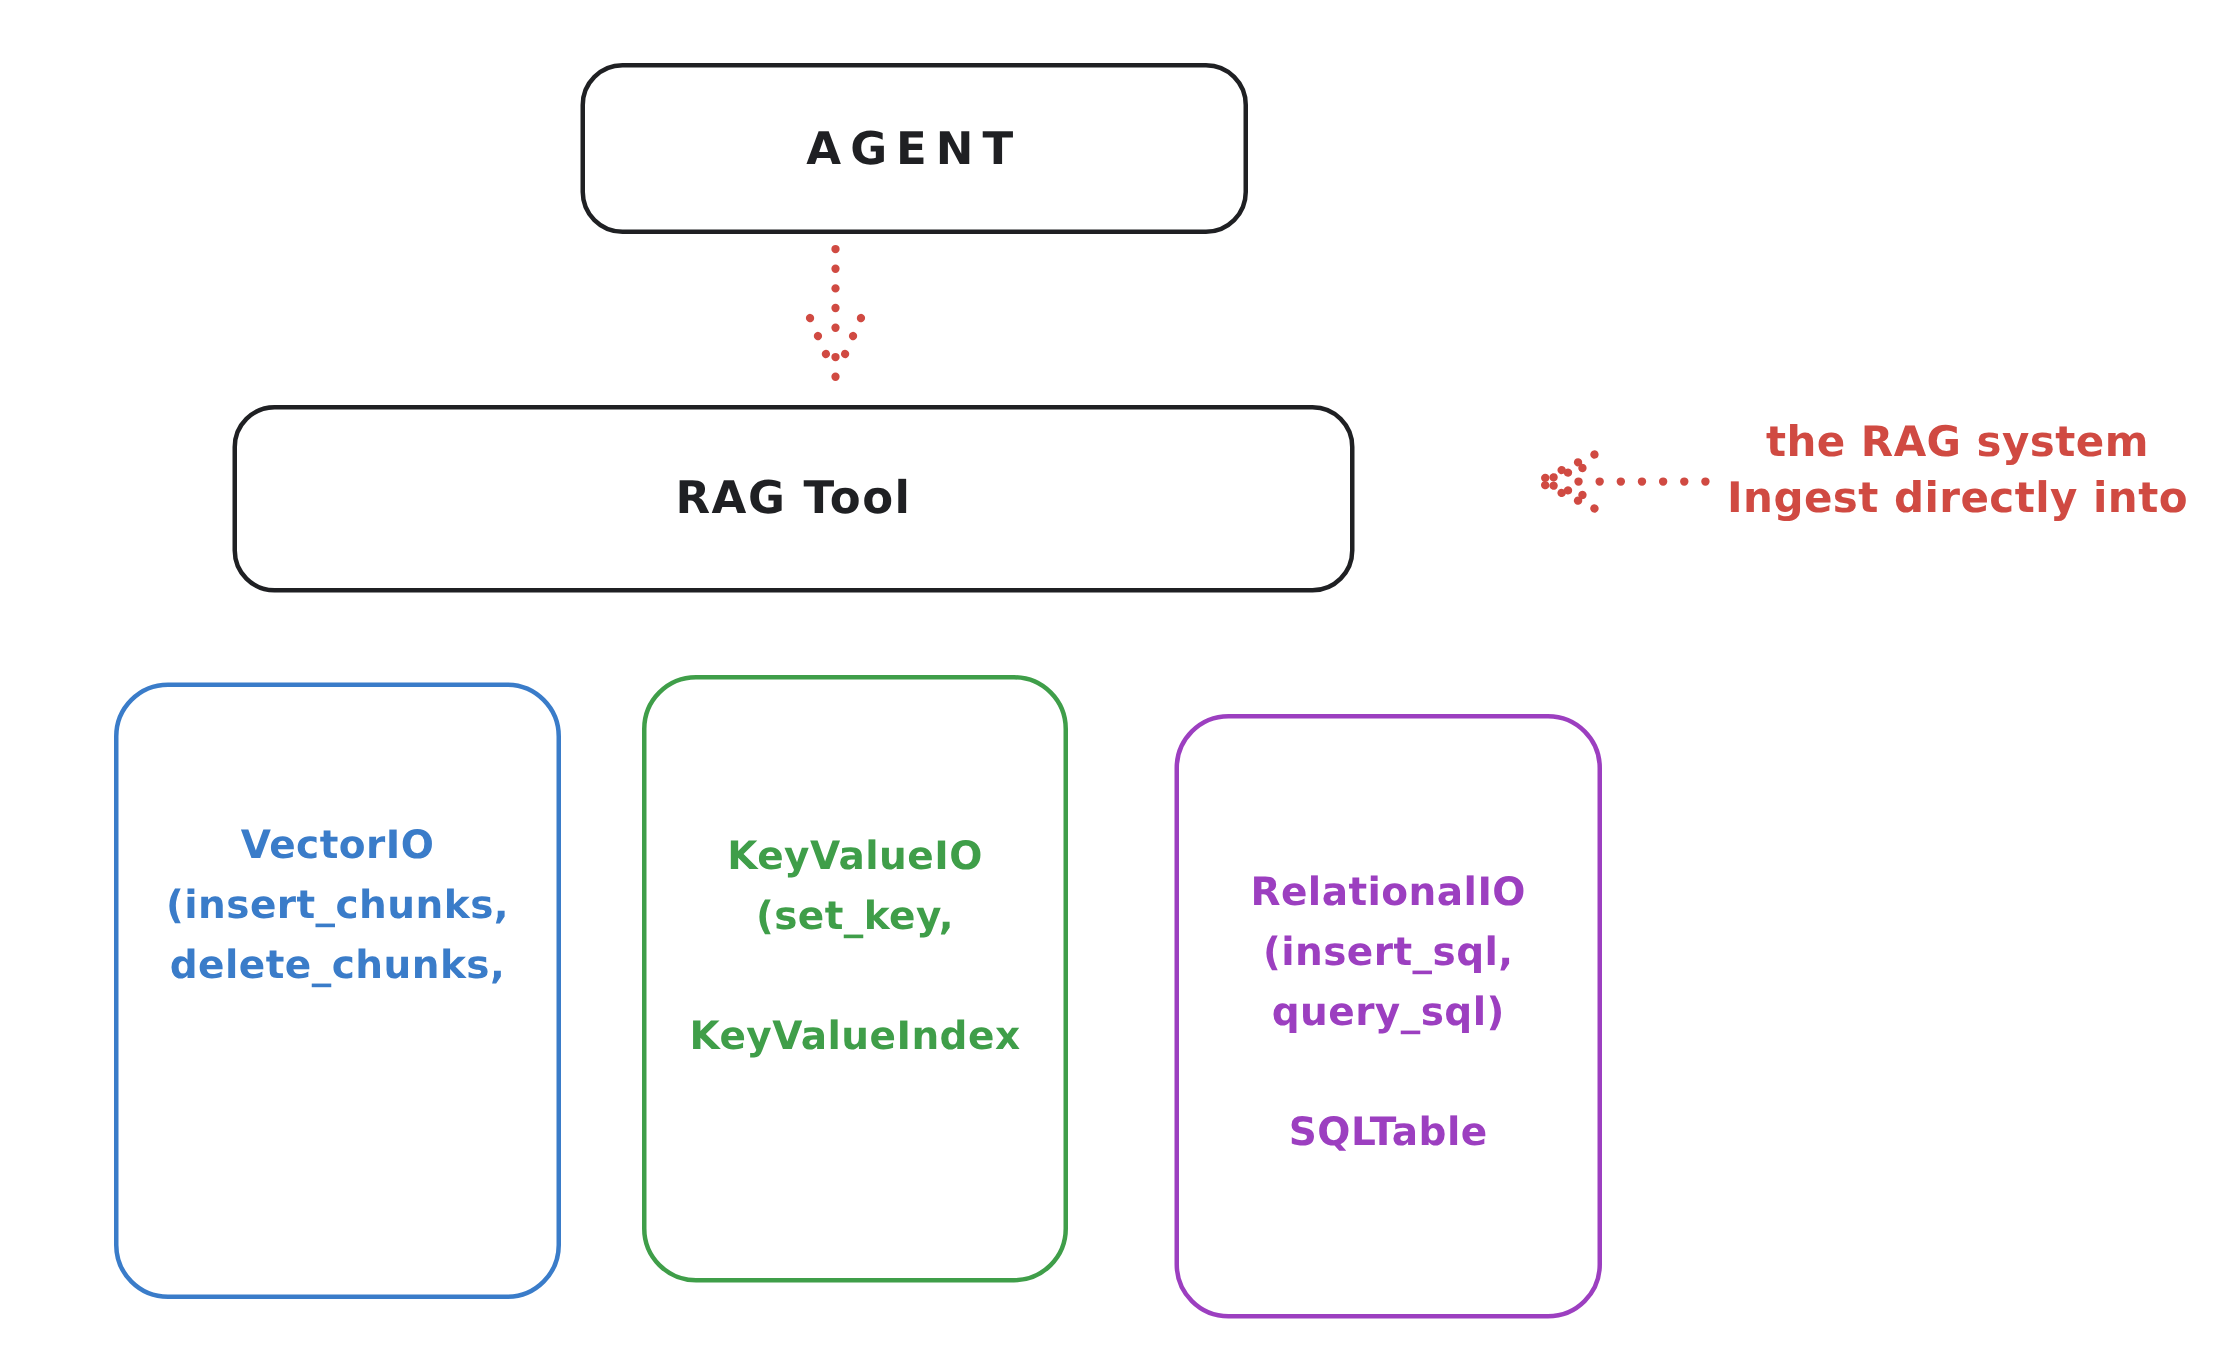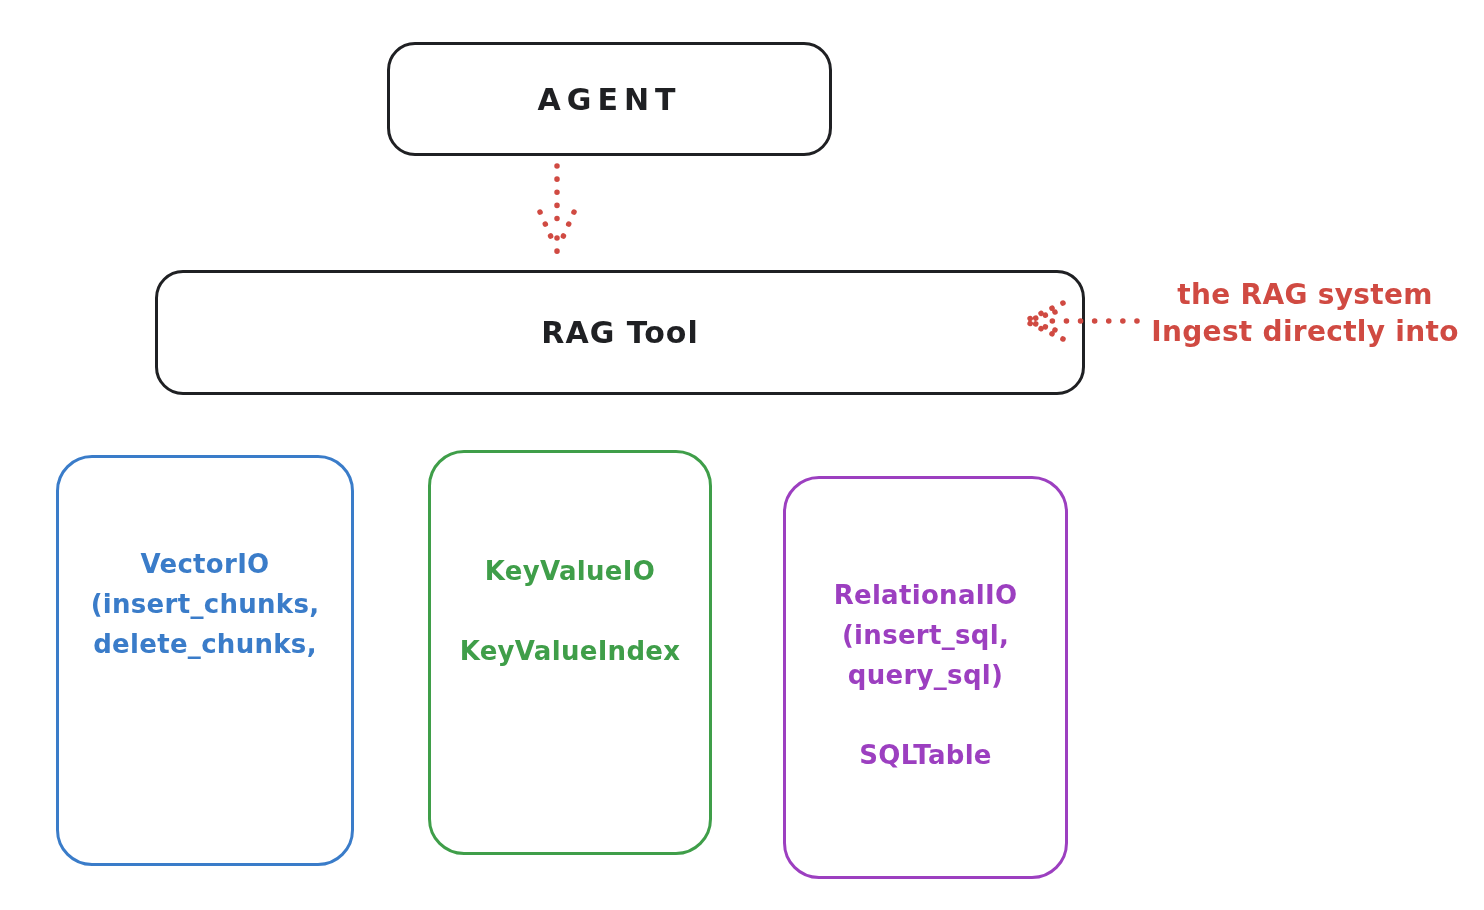--- a/index.html
+++ b/index.html
@@ -21,21 +21,21 @@
     position: absolute;
     box-sizing: border-box;
     background: #ffffff;
     border: 3.5px solid #1f2023;
     border-radius: 28px;
     display: flex;
     align-items: center;
     justify-content: center;
   }
   #agent-box   { left: 355px; top: 42px;  width: 445px; height: 114px; margin-left: 32px; }
-  #rag-box     { left: 155px; top: 270px; width: 930px; height: 125px; text-align: right; }
+  #rag-box     { left: 155px; top: 270px; width: 748px; height: 125px; text-align: right; }
 
   .node-label {
     font-size: 30px;
     font-weight: 600;
     color: #1f2023;
     white-space: nowrap;
   }
   #agent-box .node-label { letter-spacing: 6px; }
   #rag-box   .node-label { letter-spacing: 1px; }
 
@@ -45,21 +45,21 @@
     box-sizing: border-box;
     background: #ffffff;
     border-radius: 36px;
     text-align: center;
     font-weight: 600;
     font-size: 26px;
     line-height: 40px;
     letter-spacing: 0.3px;
   }
   #vector-box {
-    left: 56px; top: 455px; width: 298px; height: 411px;
+    left: 76px; top: 455px; width: 298px; height: 411px;
     border: 3.5px solid #3a7cc9; color: #3a7cc9;
     padding-top: 86px;
   }
   #keyvalue-box {
     left: 428px; top: 450px; width: 284px; height: 405px;
     border: 3.5px solid #3f9e49; color: #3f9e49;
     padding-top: 98px;
   }
   #relational-box {
     left: 783px; top: 476px; width: 285px; height: 403px;
@@ -126,20 +126,21 @@
 
 <div class="iobox" id="vector-box">
   <span class="io-line">VectorIO</span>
   <span class="io-line">(insert_chunks,</span>
   <span class="io-line">delete_chunks,</span>
   <span class="io-gap"></span>
 </div>
 
 <div class="iobox" id="keyvalue-box">
   <span class="io-line">KeyValueIO</span>
+  <span class="io-line">(set_key,</span>
   <span class="io-gap"></span>
   <span class="io-line">KeyValueIndex</span>
 </div>
 
 <div class="iobox" id="relational-box">
   <span class="io-line">RelationalIO</span>
   <span class="io-line">(insert_sql,</span>
   <span class="io-line">query_sql)</span>
   <span class="io-gap"></span>
   <span class="io-line">SQLTable</span>

